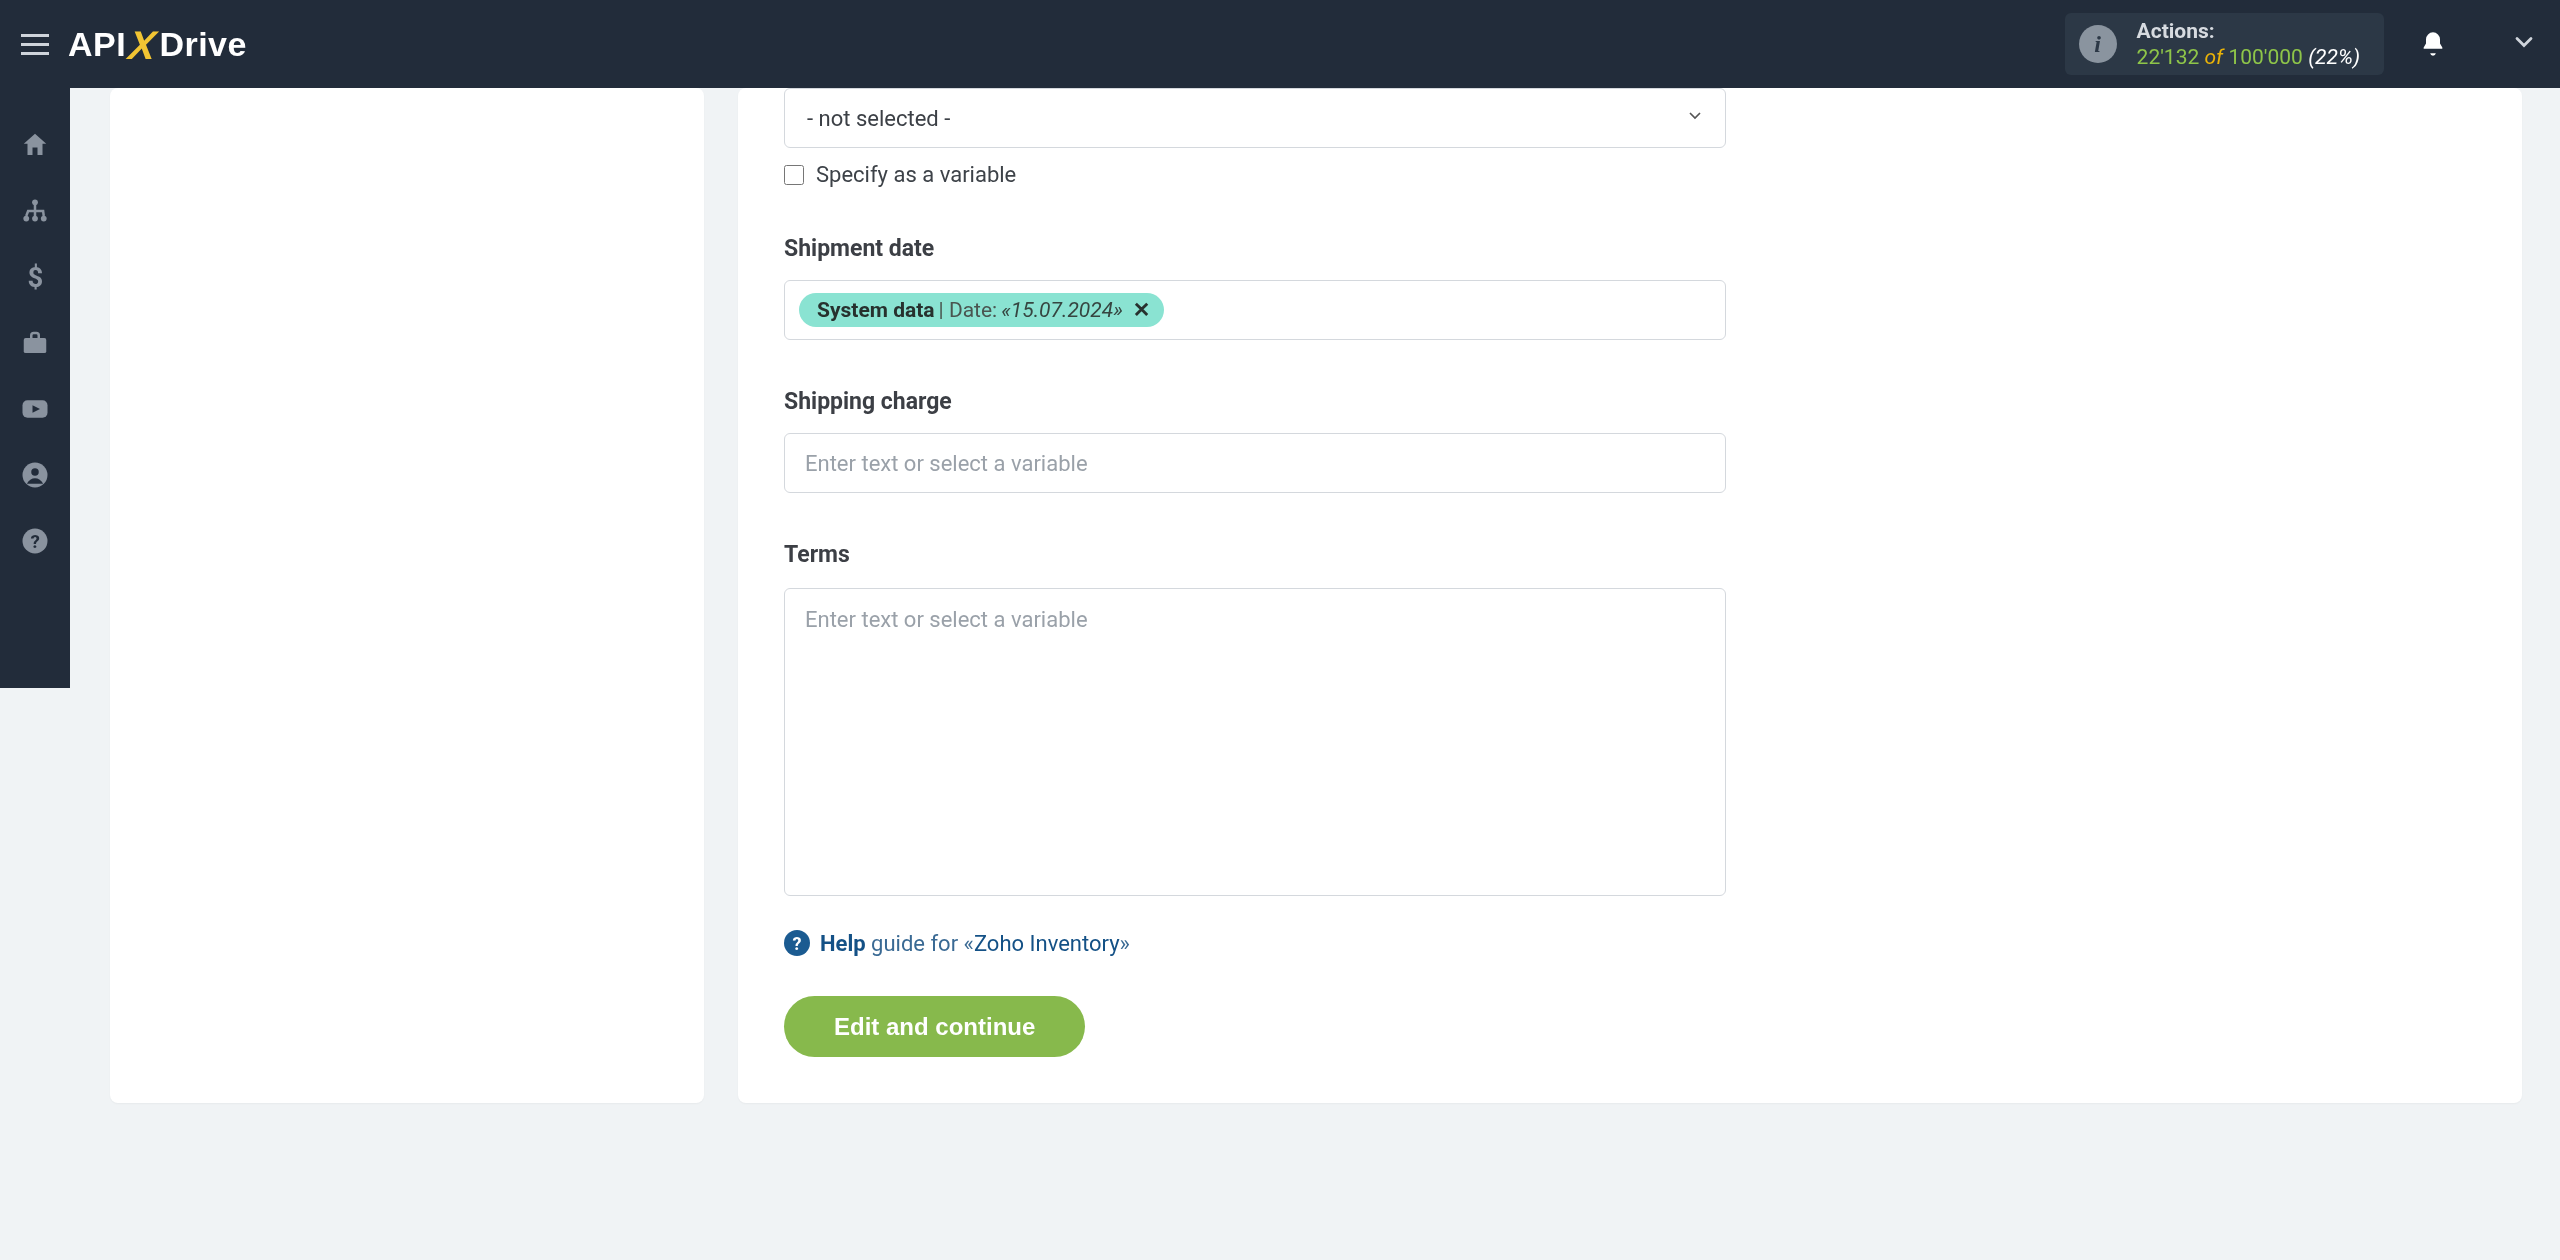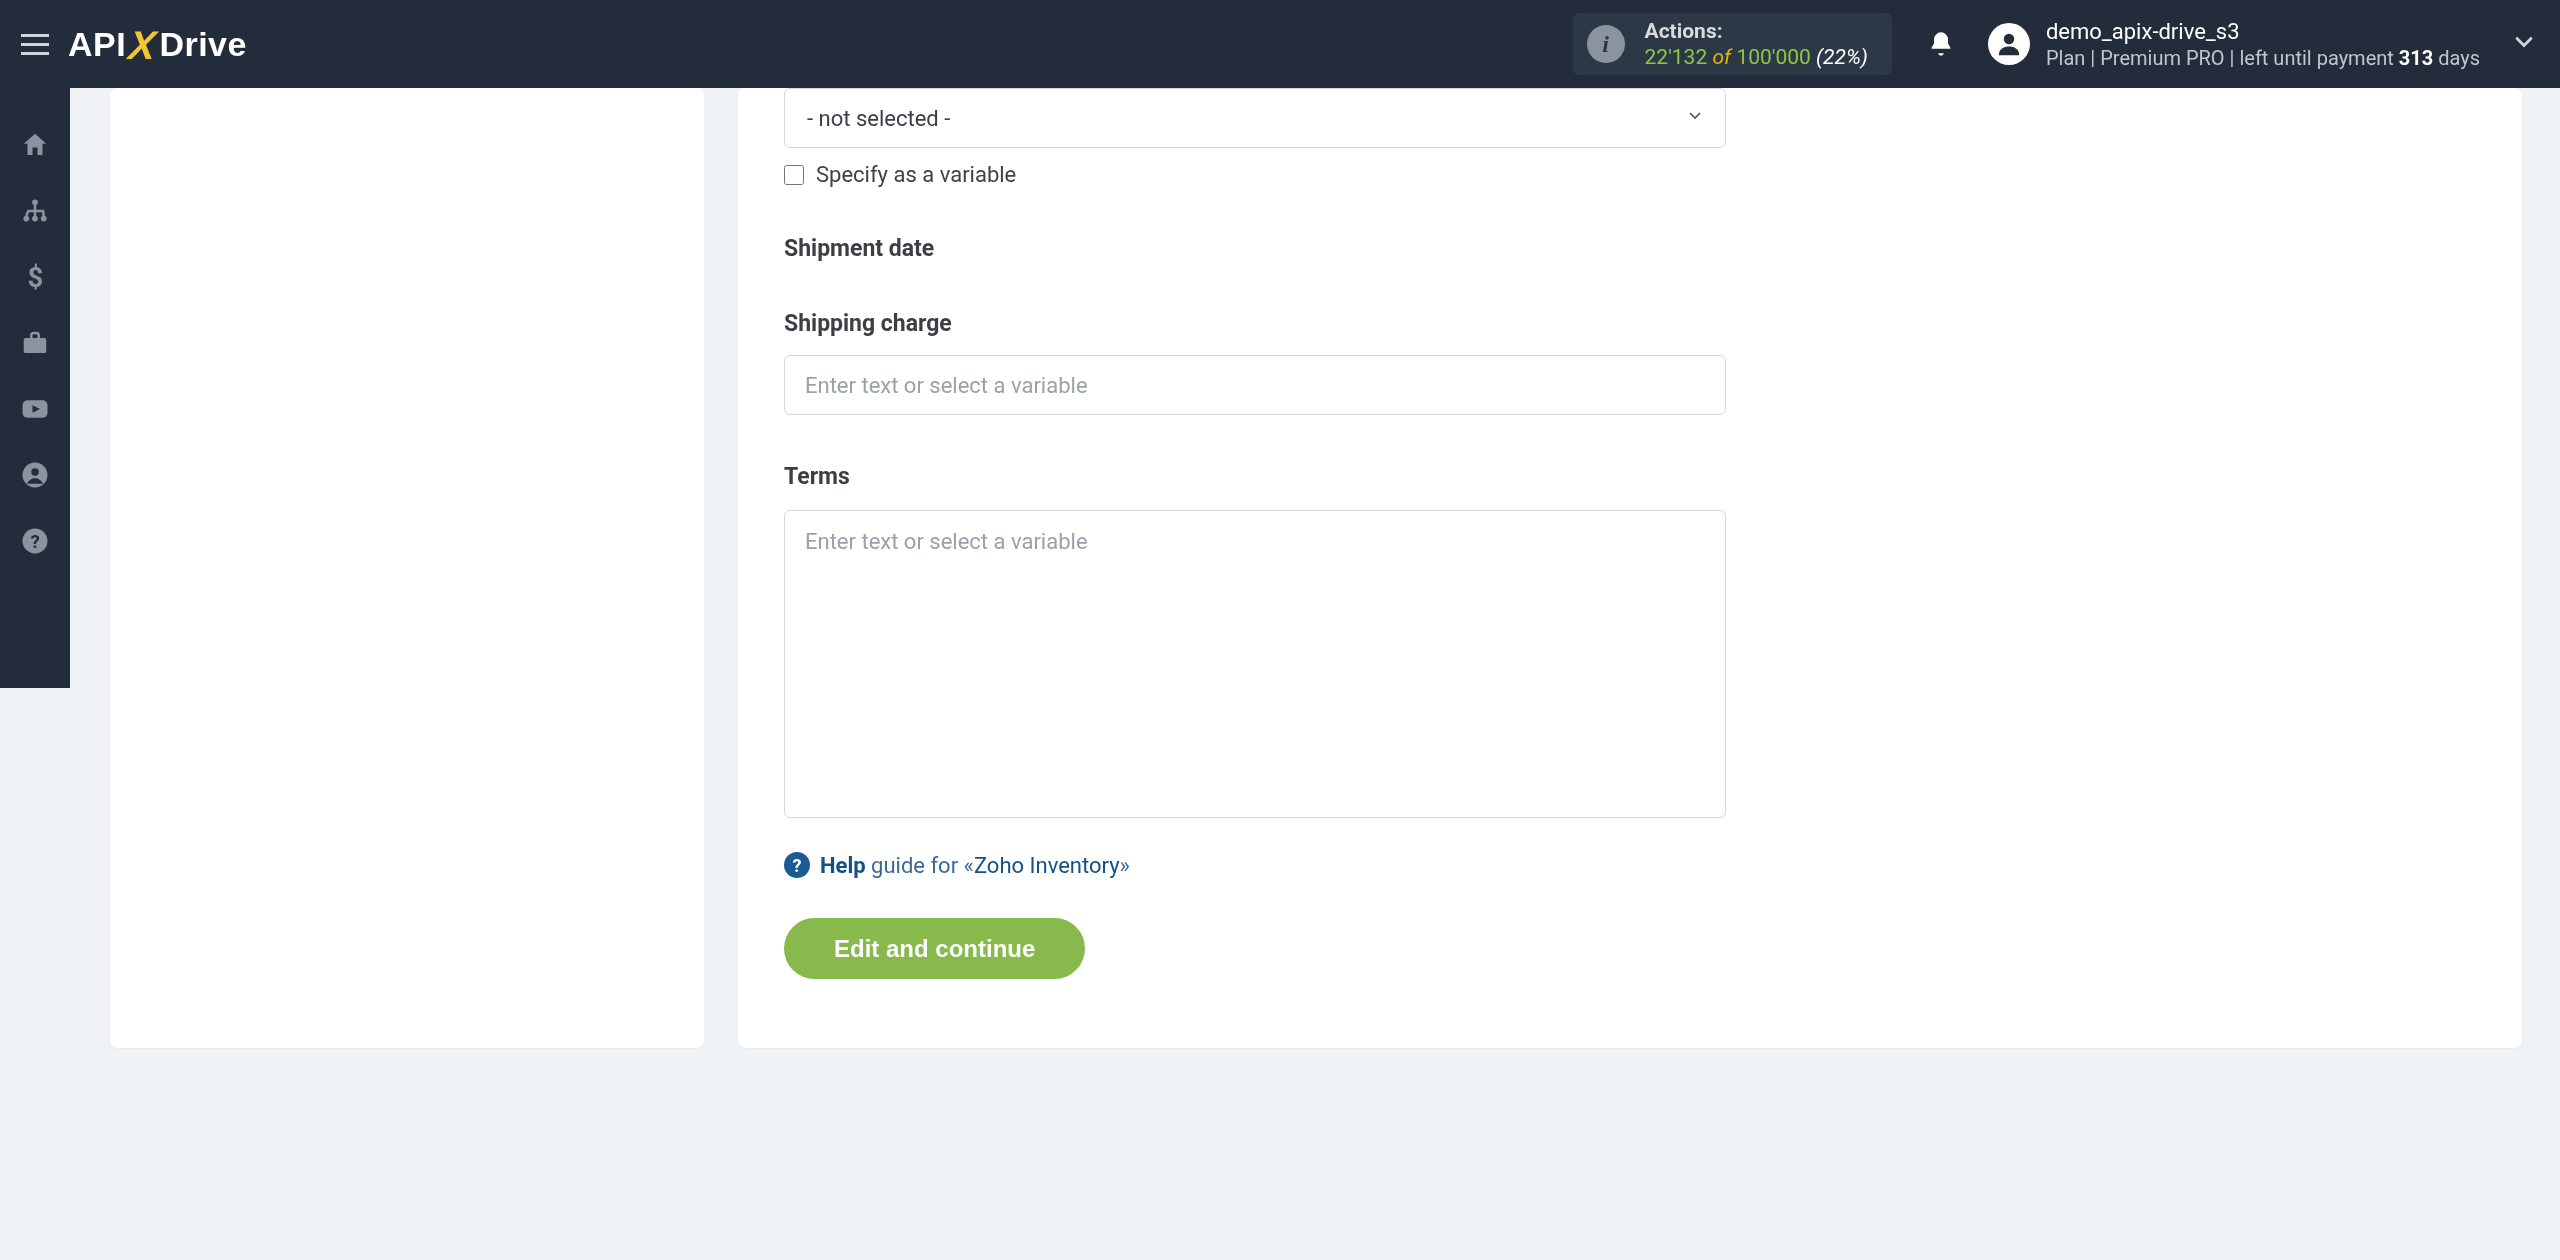--- a/index.html
+++ b/index.html
@@ -273,38 +273,20 @@
       </div>
     </div>
   </div>
 
   <div class="bell-wrap">
     <svg viewBox="0 0 24 24" width="28" height="28" fill="#fff">
         <path d="M12 2a6 6 0 00-6 6v3.5L4 15v1h16v-1l-2-3.5V8a6 6 0 00-6-6zm0 20a2.5 2.5 0 002.45-2h-4.9A2.5 2.5 0 0012 22z"></path>
       </svg>
   </div>
 
-  <div class="user-block">
-    <div class="avatar-circle">
-      <svg viewBox="0 0 24 24" width="30" height="30" fill="#222c3a">
-          <circle cx="12" cy="8" r="4.2"></circle>
-          <path d="M4 20c0-4 4-6 8-6s8 2 8 6v1H4v-1z"></path>
-        </svg>
-    </div>
-    <div class="user-text">
-      <div class="uname">demo_apix-drive_s3</div>
-      <div class="plan">
-        <span>Plan |</span>
-        <span>Premium PRO</span>
-        <span>| left until payment</span>
-        <span class="bold">313</span>
-        <span>days</span>
-      </div>
-    </div>
-  </div>
 
   <div class="chevron-down">
     <svg viewBox="0 0 24 24" width="28" height="28" fill="none" stroke="#cfd4db" stroke-width="2.4" stroke-linecap="round">
         <polyline points="6 9 12 15 18 9"></polyline>
       </svg>
   </div>
 </div>
 
 <div class="leftnav">
   <div class="nav-item">
@@ -370,20 +352,28 @@
           </span>
         </div>
 
         <label class="check-row">
           <input type="checkbox" style="">
           <span>Specify as a variable</span>
         </label>
 
         
         <div class="field-label">Shipment date</div>
+        <div class="pill-input">
+          <span class="pill">
+            <span class="p-sys">System data</span>
+            <span class="p-sep"> | Date: </span>
+            <span class="p-date">«15.07.2024»</span>
+            <span class="p-close">✕</span>
+          </span>
+        </div>
 
         
         <div class="field-label">Shipping charge</div>
         <div class="text-input">
           <span class="ph">Enter text or select a variable</span>
         </div>
 
         
         <div class="field-label">Terms</div>
         <div class="textarea-input">

